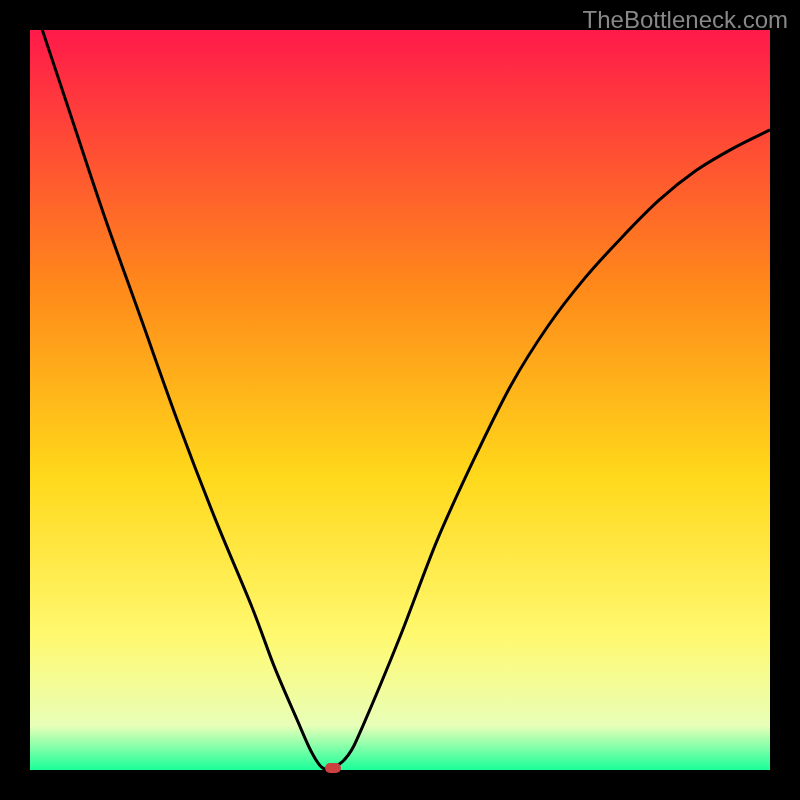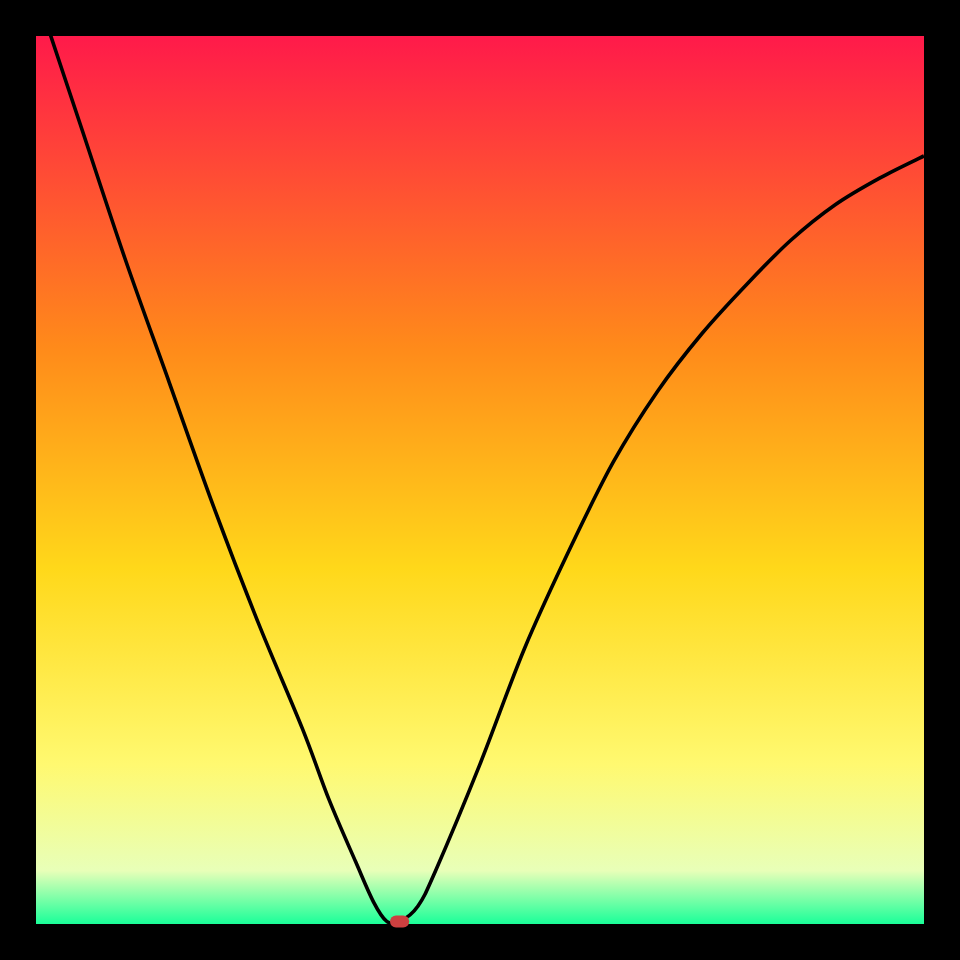--- a/index.html
+++ b/index.html
@@ -52,20 +52,21 @@
     height: 10px;
     border-radius: 5px;
     background: #cc4040;
     transform: translate(-50%, -50%);
   }
 </style>
 </head>
 <body>
 
 <div class="container">
+  <div class="watermark">TheBottleneck.com</div>
 
   <div class="plot-frame">
     <svg class="gradient-bg" viewBox="0 0 740 740" preserveAspectRatio="none">
       <defs>
         <linearGradient id="bg" x1="0" y1="0" x2="0" y2="1">
           <stop id="g0" offset="0%" stop-color="#ff1a4a"></stop>
           <stop id="g1" offset="35%" stop-color="#ff8a1a"></stop>
           <stop id="g2" offset="60%" stop-color="#ffd81a"></stop>
           <stop id="g3" offset="82%" stop-color="#fff970"></stop>
           <stop id="g4" offset="94%" stop-color="#e8ffb8"></stop>

